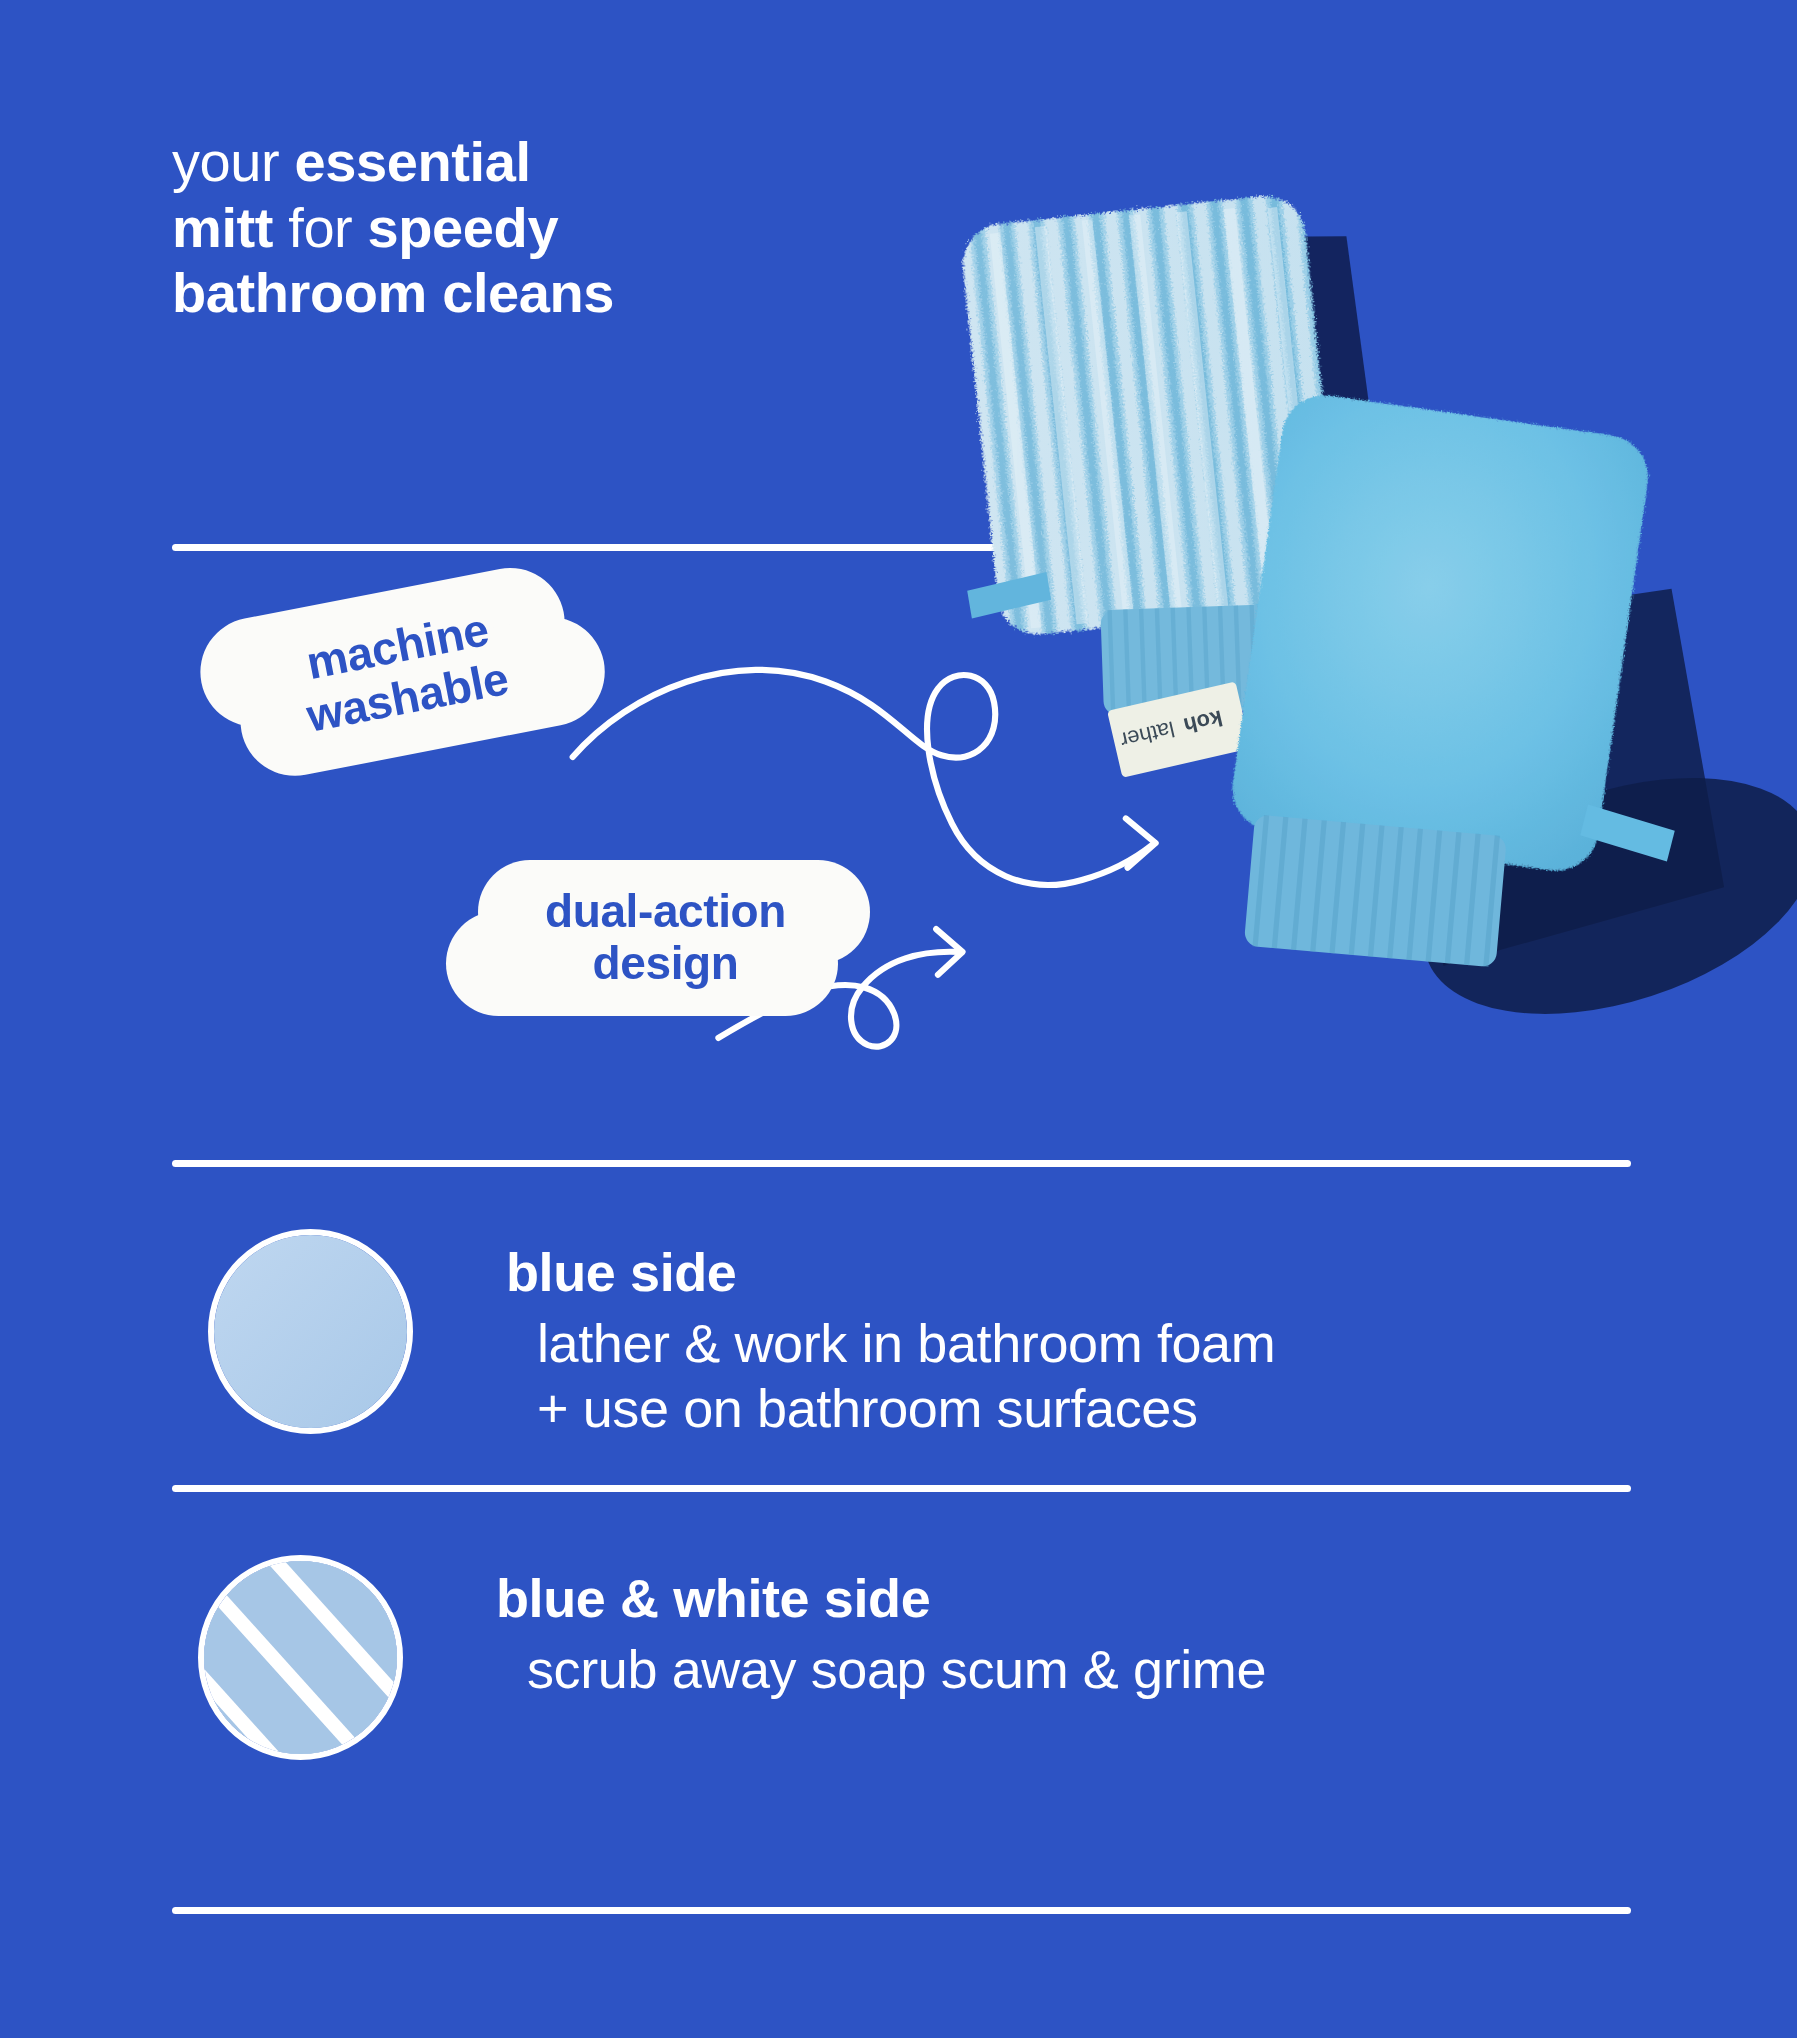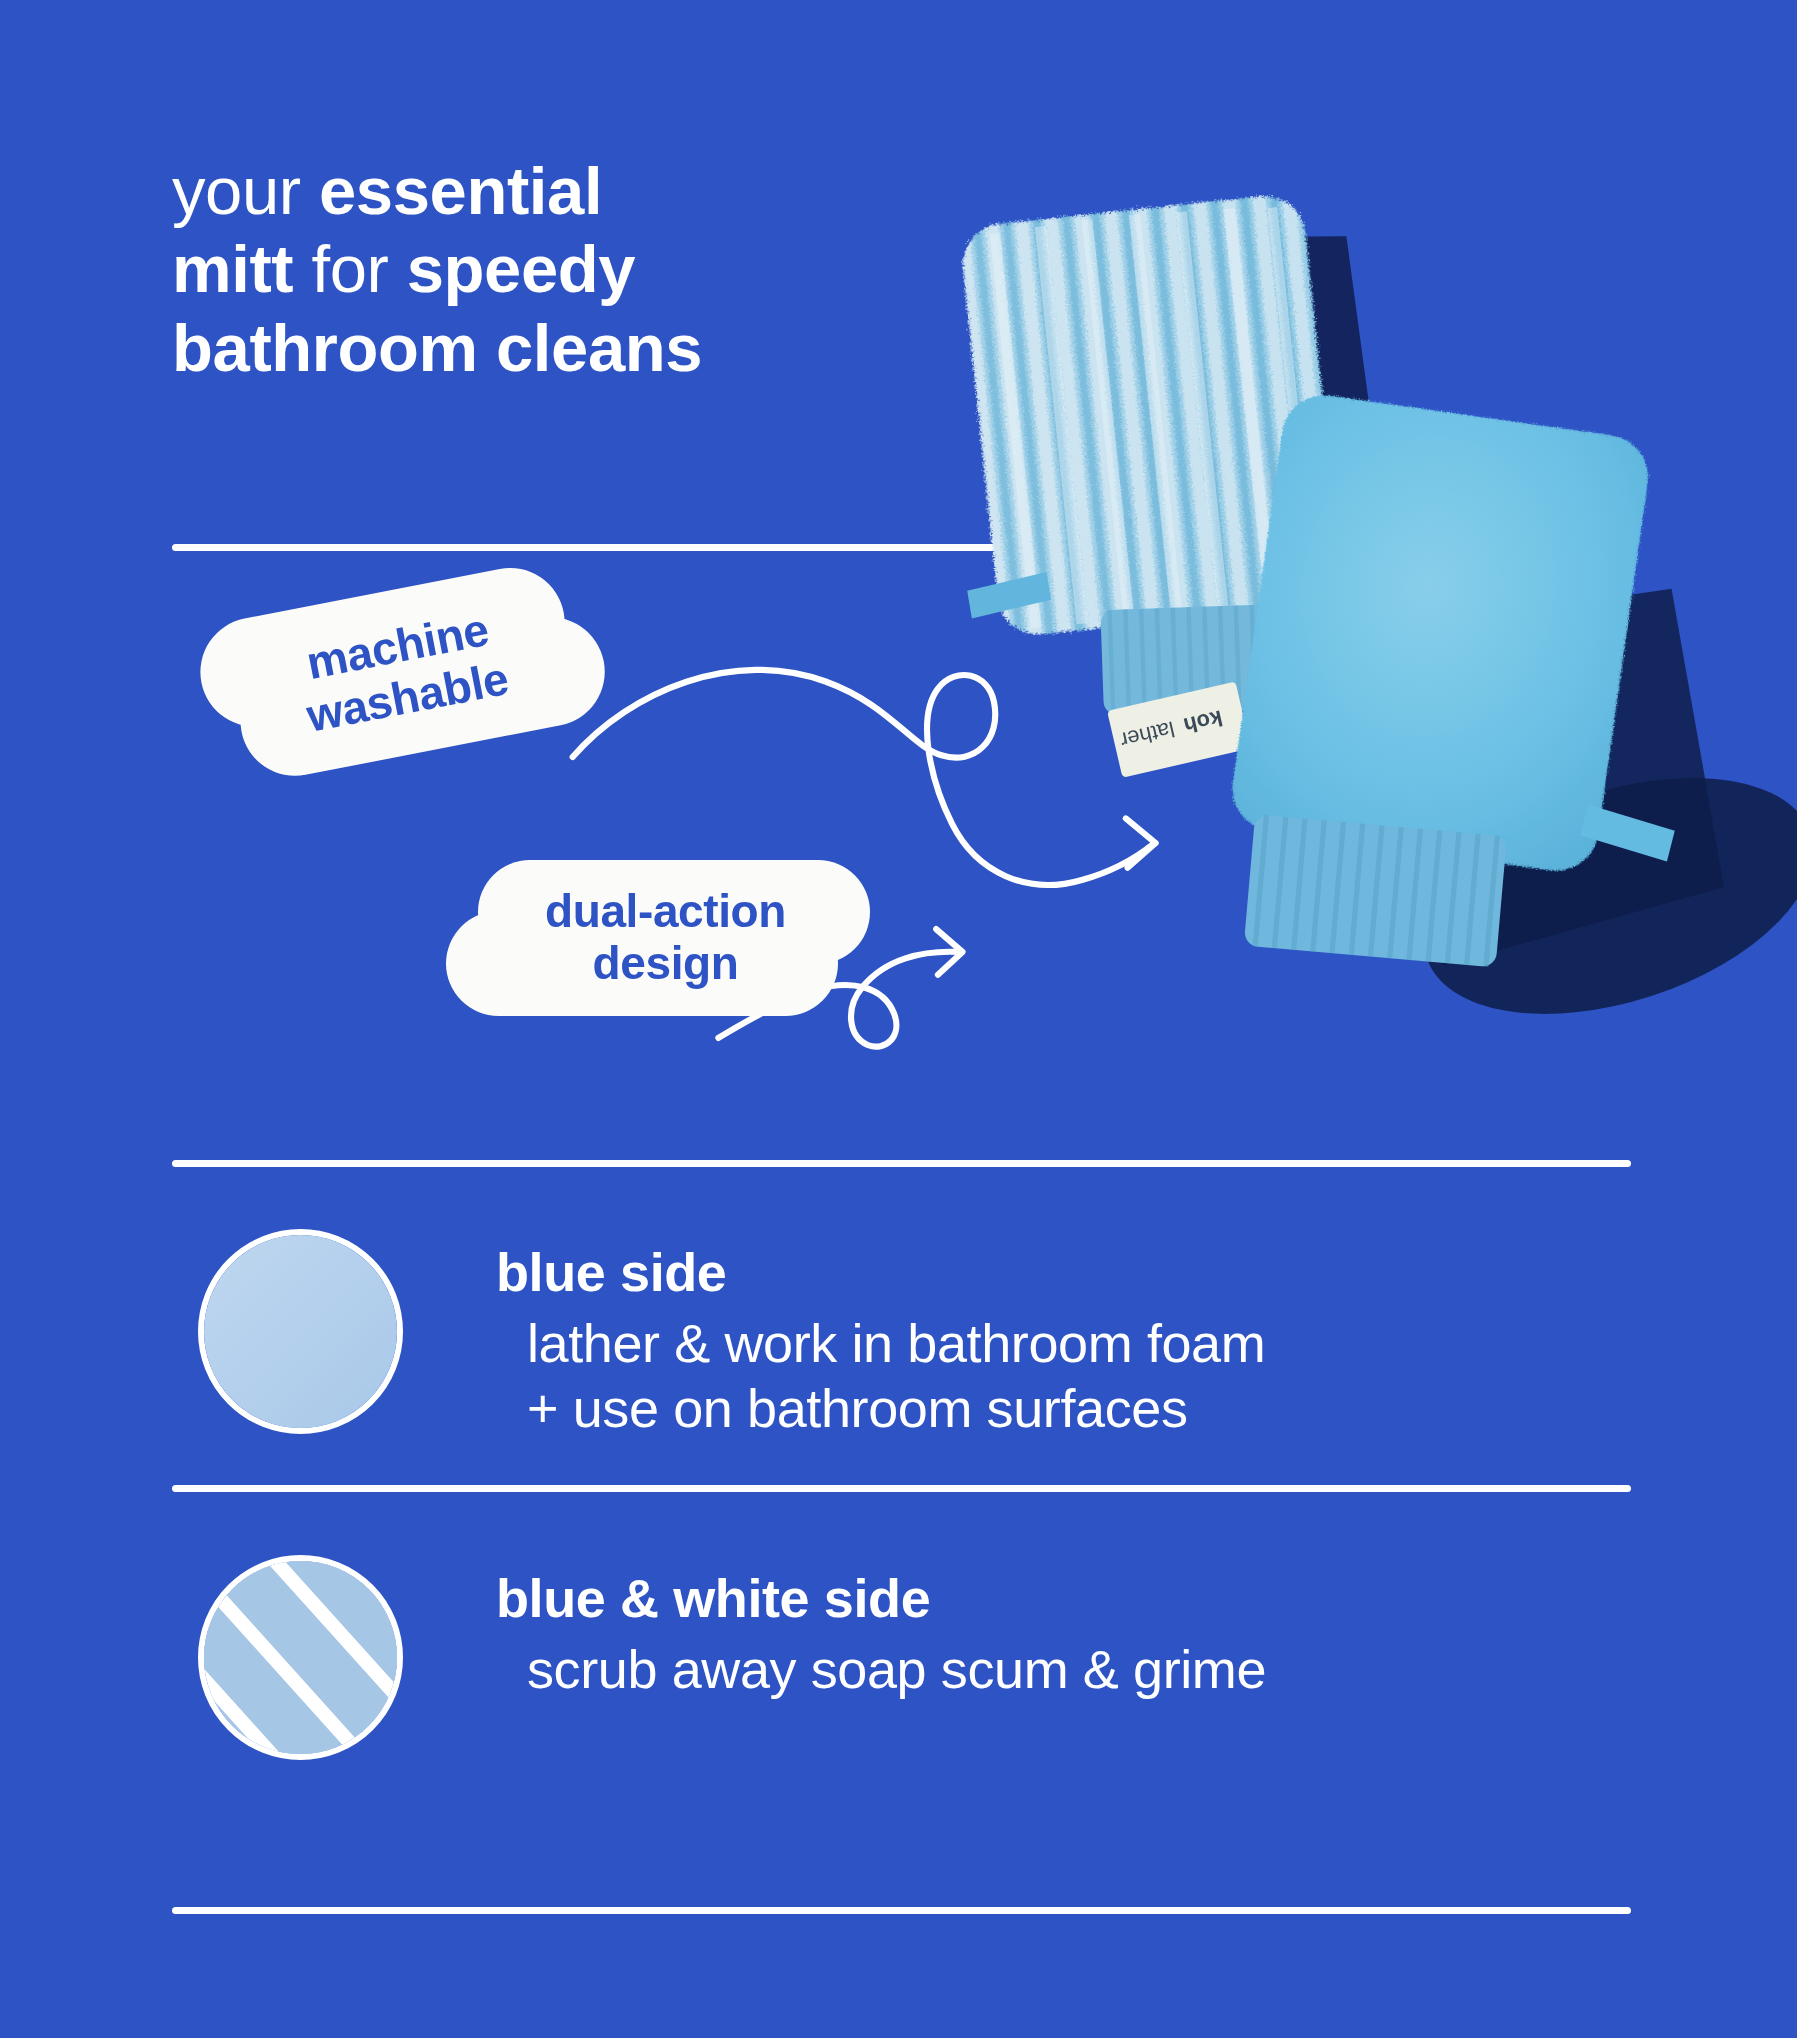--- a/index.html
+++ b/index.html
@@ -6,22 +6,22 @@
   body{
     width:1798px;height:2038px;
     background:#2d53c4;
     font-family:"Liberation Sans", sans-serif;
     overflow:hidden;position:relative;
   }
   .stage{position:absolute;inset:0;width:1798px;height:2038px;overflow:hidden;}
 
   
   .headline{
-    position:absolute;left:172px;top:152px;width:878px;
-    color:#ffffff;font-size:67px;line-height:1.17;letter-spacing:-0.4px;
+    position:absolute;left:172px;top:129px;width:878px;
+    color:#ffffff;font-size:56px;line-height:1.17;letter-spacing:-0.4px;
     font-weight:400;
   }
   .headline .b{font-weight:700;}
   .headline .ln{display:block;white-space:nowrap;}
 
   
   .rule{position:absolute;height:7px;background:#ffffff;border-radius:3.5px;}
   .rule-top{left:172px;top:544px;width:851px;}
   .rule-mid1{left:172px;top:1160px;width:1459px;}
   .rule-mid2{left:172px;top:1485px;width:1459px;}
@@ -67,21 +67,21 @@
     width:205px;height:205px;border-radius:50%;
     border:6.1px solid #ffffff;box-sizing:border-box;
     overflow:hidden;flex:none;position:relative;
   }
   .feature .swatch svg{display:block;width:100%;height:100%;}
   .feature .ftext{margin-left:93px;color:#ffffff;padding-top:12.3px;}
   .feature .ftitle{font-size:54px;font-weight:700;line-height:1.16;letter-spacing:-0.4px;}
   .feature .fbody{font-size:54px;font-weight:400;line-height:1.2;letter-spacing:-0.4px;margin-top:7px;margin-left:31px;}
   .feature .fbody span{display:block;white-space:nowrap;}
 
-  .feature-1{left:198px;top:1229px;}
+  .feature-1{left:208px;top:1229px;}
   .feature-2{left:198px;top:1555px;}
 </style>
 </head>
 <body>
 
 <div class="stage">
 
   <div class="headline">
     <span class="ln"><span>your </span><span class="b">essential</span></span>
     <span class="ln"><span class="b">mitt</span><span> for </span><span class="b">speedy</span></span>

